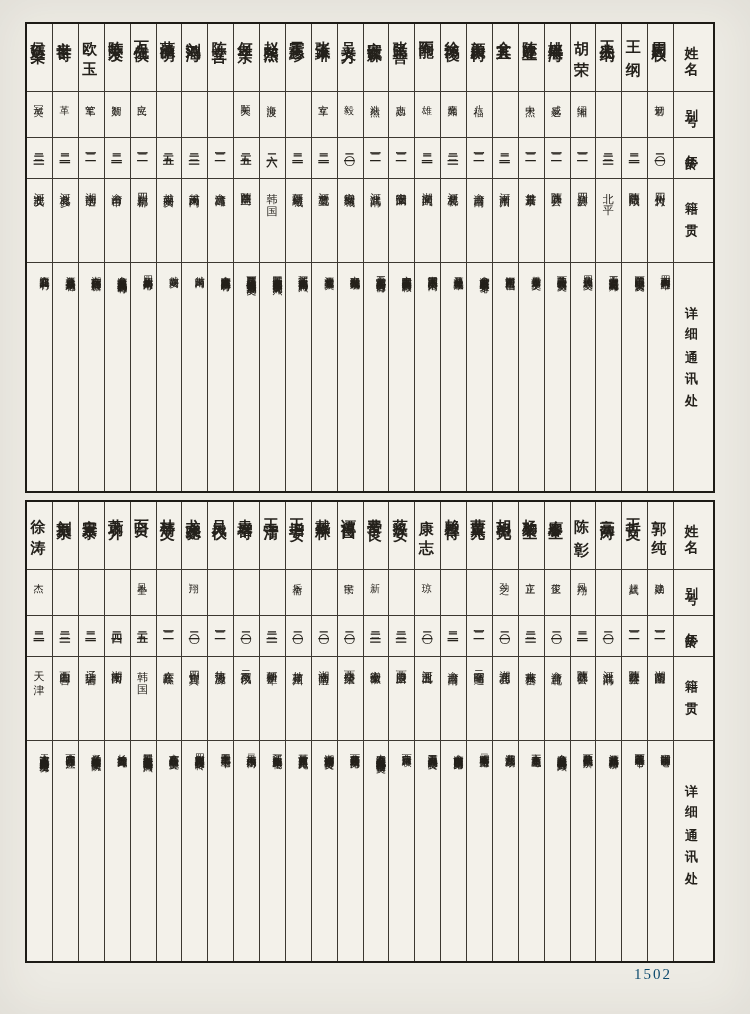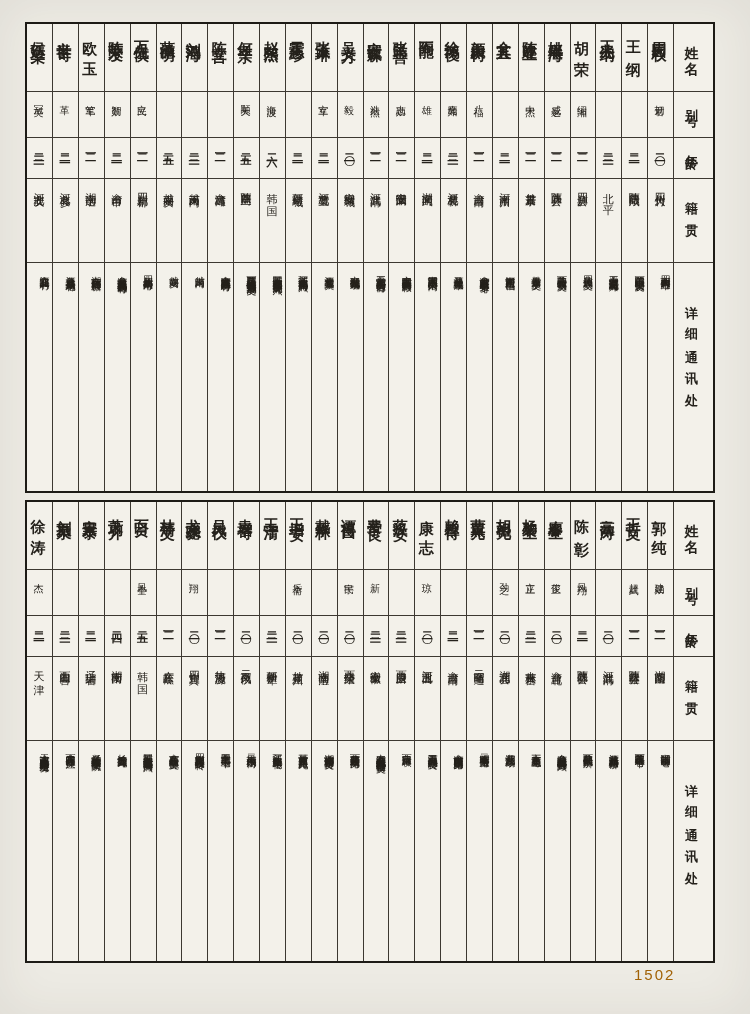--- a/index.html
+++ b/index.html
@@ -49,22 +49,22 @@
   .c-native{font-size:11px;letter-spacing:1px;padding:5px 7px 0 0;}
   .c-address{font-size:10px;letter-spacing:0.5px;line-height:12px;padding:5px 2px 0 1px;}
   .hcell{font-weight:700;}
   .h-name{font-size:14px;letter-spacing:16px;padding:11px 12px 0 0;}
   .h-alias{font-size:13px;letter-spacing:6px;padding:7px 13px 0 0;}
   .h-age{font-size:13px;letter-spacing:1px;padding:7px 13px 0 0;}
   .h-native{font-size:13px;letter-spacing:22px;padding:13px 13px 0 0;}
   .h-address{font-size:13px;letter-spacing:22px;padding:32px 13px 0 0;}
   .pagenum{
     position:absolute;top:966px;left:634px;
-    font-family:Liberation Sans, sans-serif;
-    font-size:15px;letter-spacing:2px;color:#a16207;
+    font-family:Liberation Serif, serif;
+    font-size:15px;letter-spacing:2px;color:#0c4a6e;
   }
 </style>
 </head>
 <body>
 
 <div class="page">
   <div id="sheet">
       <div class="vtable t1">
         <div class="col hcol">
           <div class="cell hcell h-name">姓名</div>

